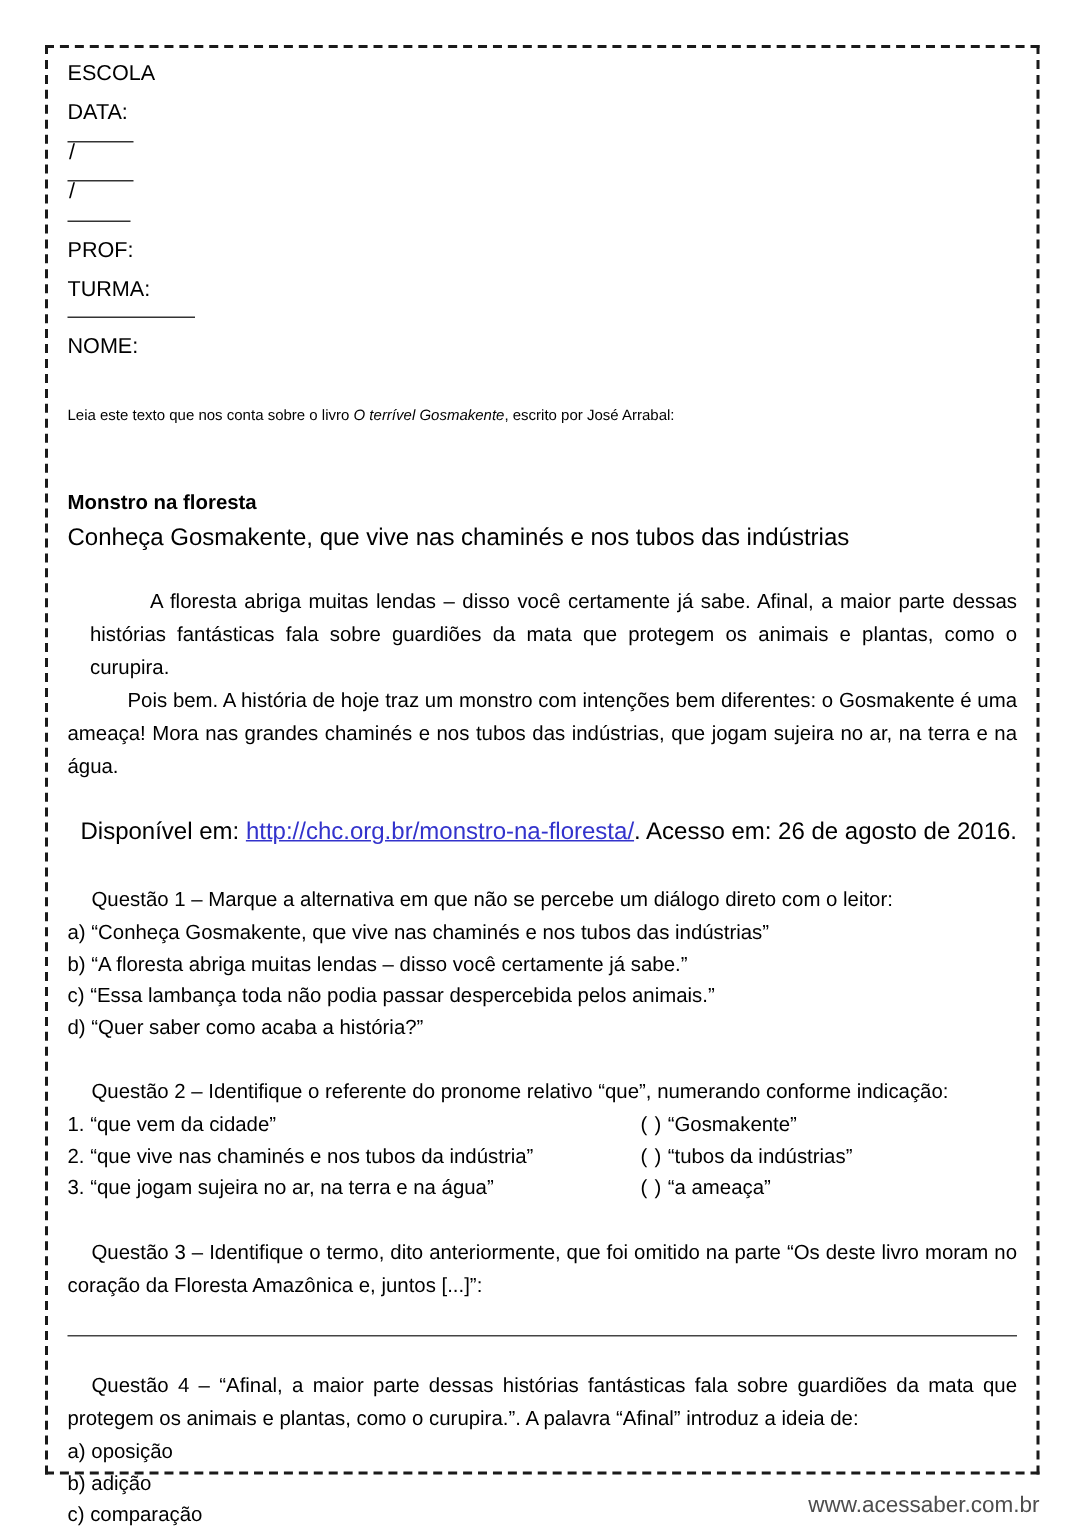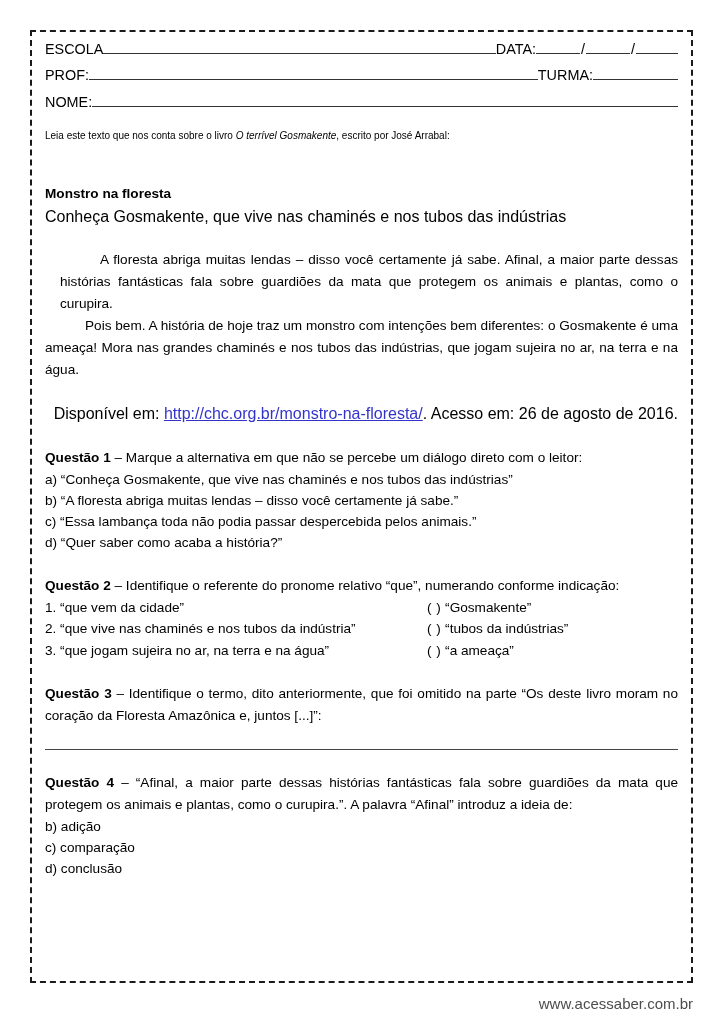--- a/index.html
+++ b/index.html
@@ -42,20 +42,21 @@
   }
 
   
   .id-row {
     display: flex;
     align-items: baseline;
     font-size: 14.4px;
     line-height: 1.0;
     margin-bottom: 12px;
     white-space: nowrap;
+    flex-direction: column;
   }
   .id-label { flex: none; }
   .rule {
     border-bottom: 1.3px solid #333;
     height: 11px;
     flex: none;
   }
   .rule.grow { flex: 1 1 auto; }
   .slash { flex: none; padding: 0 1px; }
 
@@ -102,21 +103,21 @@
   }
 
   
   .q-block { margin-top: 22px; }
   .q-head {
     font-size: 13.6px;
     line-height: 1.62;
     text-align: justify;
     margin: 0;
   }
-  .q-head .q-num { font-weight: bold; }
+  .q-head .q-num { font-weight: normal; margin-left: 16px; }
 
   .alt {
     font-size: 13.6px;
     line-height: 1.55;
     margin: 0;
   }
 
   
   .match-row {
     display: flex;
@@ -223,20 +224,21 @@
       <p class="q-head">
         <span class="q-num">Questão 3</span><span> – </span><span>Identifique o termo, dito anteriormente, que foi omitido na parte “Os deste livro moram no coração da Floresta Amazônica e, juntos [...]”:</span>
       </p>
       <div class="answer-line"></div>
     </div>
 
     <div class="q-block">
       <p class="q-head">
         <span class="q-num">Questão 4</span><span> – </span><span>“Afinal, a maior parte dessas histórias fantásticas fala sobre guardiões da mata que protegem os animais e plantas, como o curupira.”. A palavra “Afinal” introduz a ideia de:</span>
       </p>
+      <p class="alt">a) oposição</p>
       <p class="alt">b) adição</p>
       <p class="alt">c) comparação</p>
       <p class="alt">d) conclusão</p>
     </div>
 
   </div>
 
   <div class="footer">www.acessaber.com.br</div>
 
 </div>

